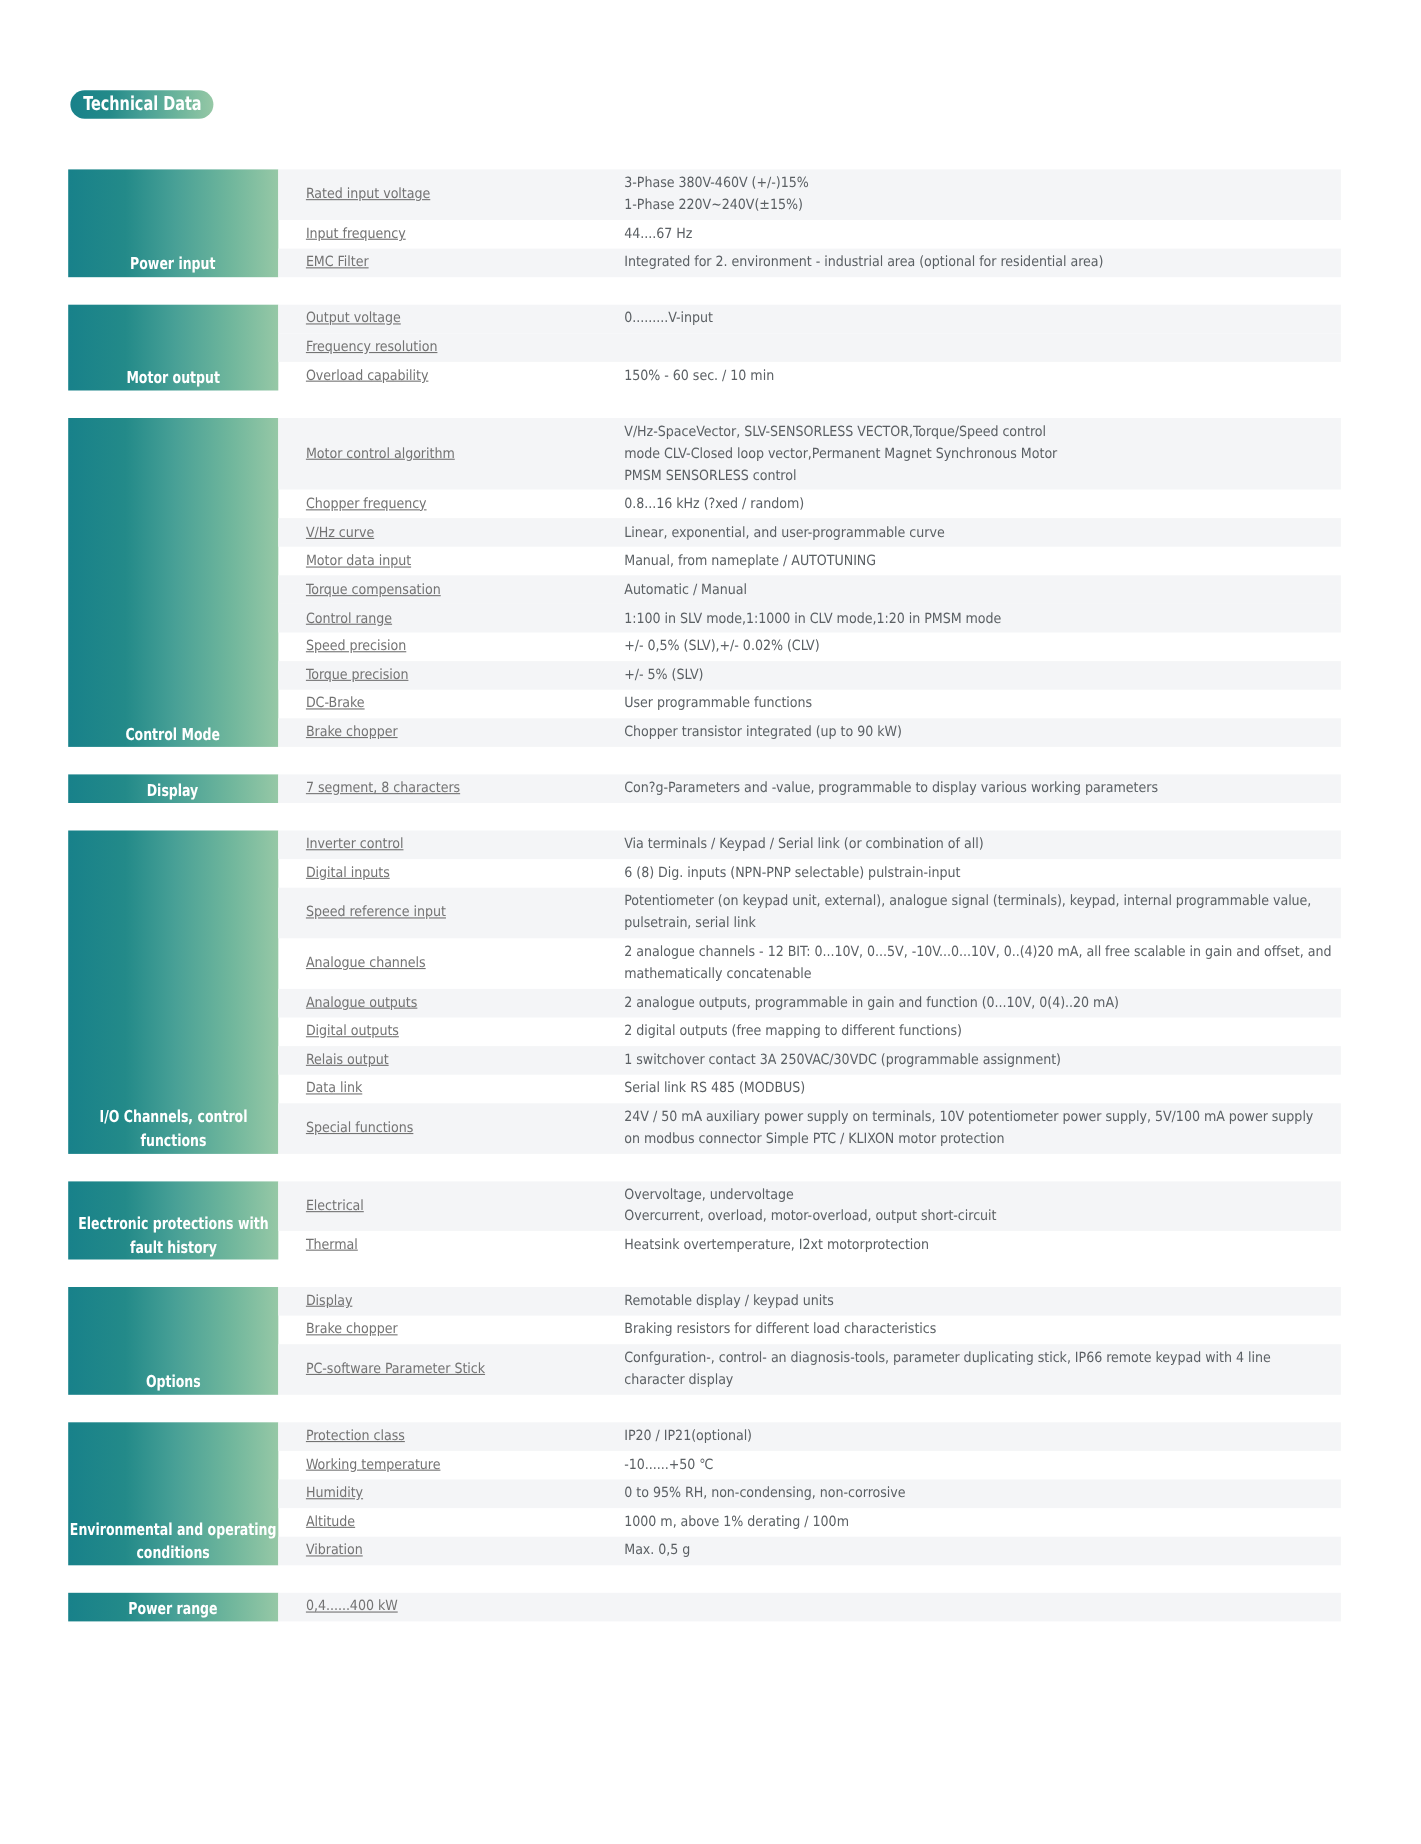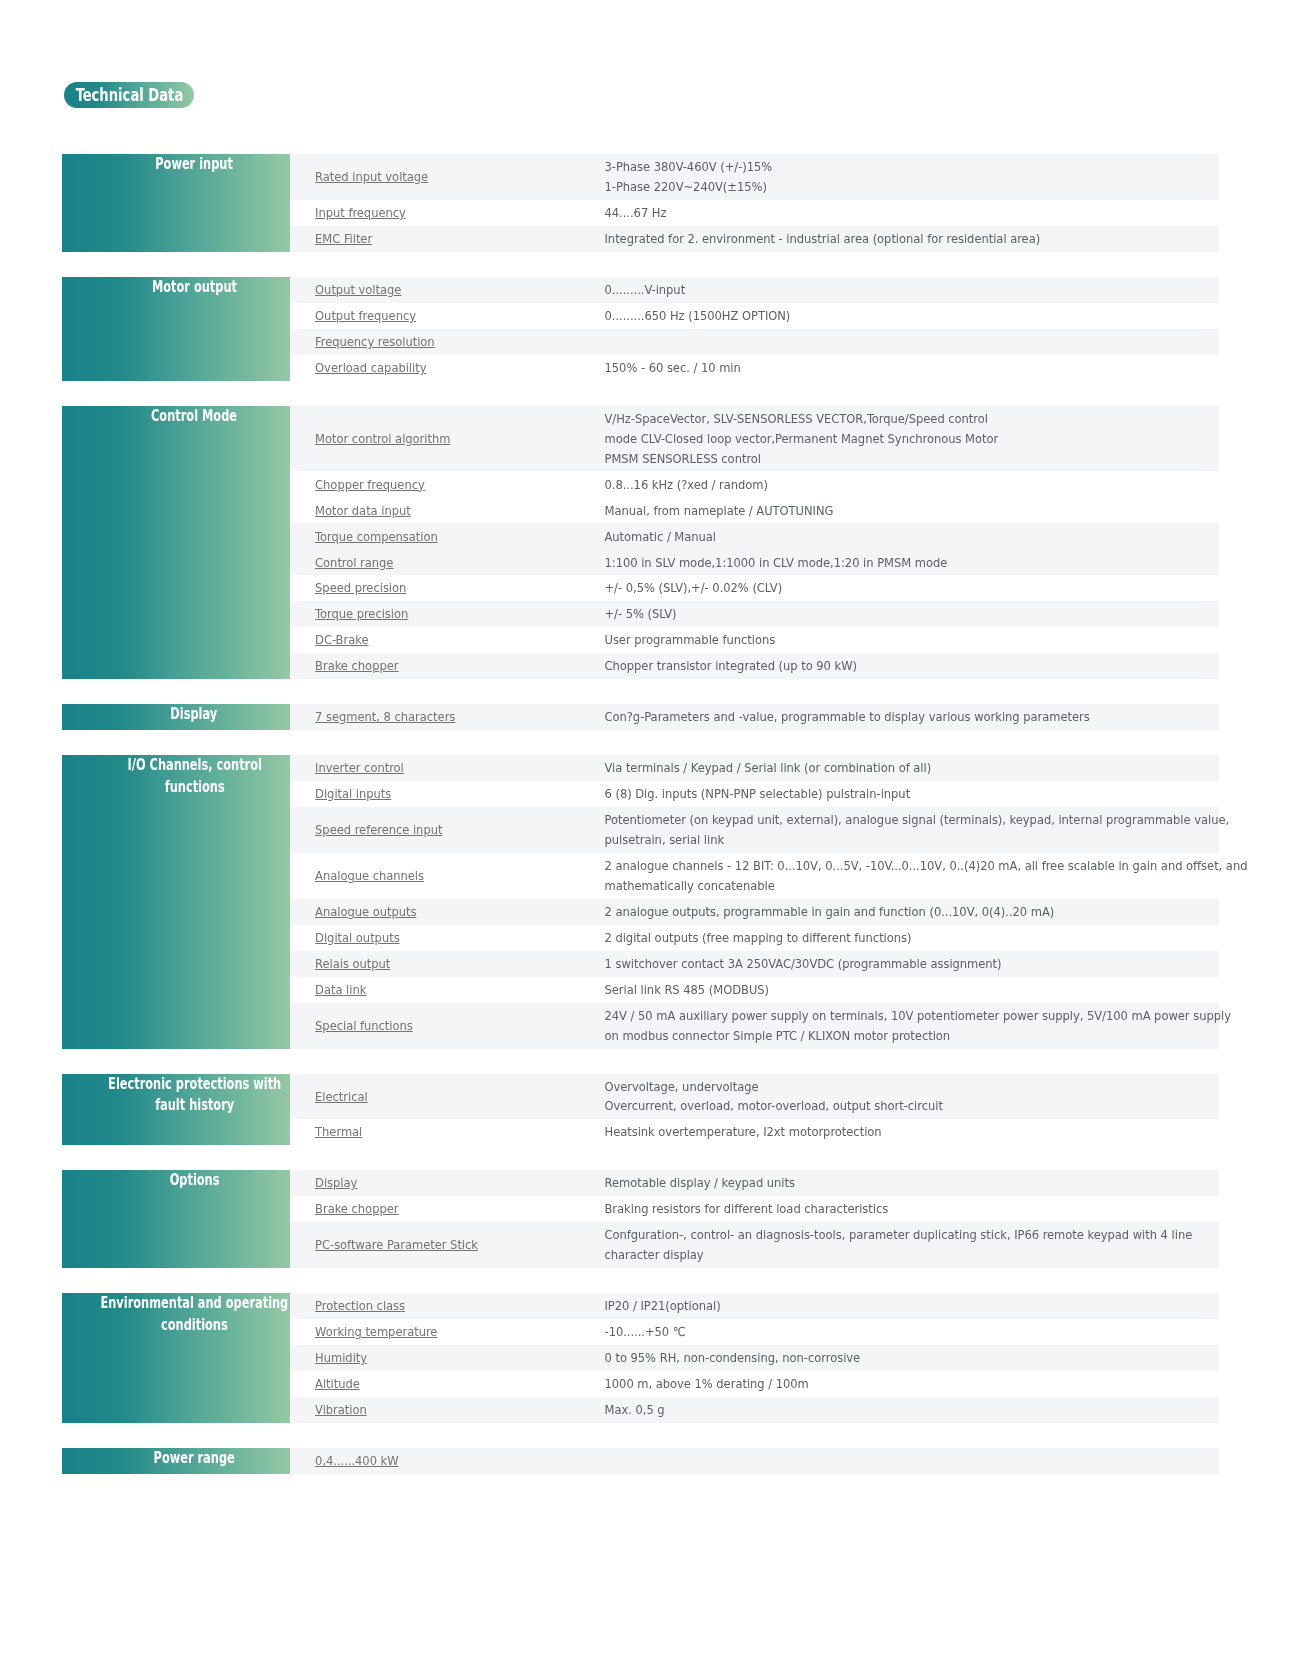--- a/index.html
+++ b/index.html
@@ -9,23 +9,23 @@
        -webkit-font-smoothing:antialiased;}
   .page{position:relative;width:1292px;height:1488px;overflow:hidden;background:#fff;}
   .badge{position:absolute;left:64px;top:81.5px;width:130px;height:26px;
          display:flex;align-items:center;justify-content:center;overflow:hidden;
          border-radius:13px;color:#ffffff;
          background:linear-gradient(90deg,#18818a 0%,#238a89 27.2%,#48a096 50.8%,#6fb69c 77%,#96c8a6 100%);}
   .badgetxt{font-weight:700;font-size:17.5px;white-space:nowrap;line-height:26px;
          transform:scaleX(0.835);}
   .tbl{position:absolute;left:62px;top:154.2px;width:1157px;}
   .sect{display:flex;margin-bottom:25px;}
-  .lab{width:190.5px;flex:0 0 190.5px;display:flex;align-items:flex-start;justify-content:center;
+  .lab{width:190.5px;flex:0 0 190.5px;display:flex;align-items:flex-end;justify-content:center;
        background:linear-gradient(90deg,#18818a 0%,#238a89 27.2%,#48a096 50.8%,#6fb69c 77%,#96c8a6 100%);
-       color:#fff;overflow:hidden;padding-left:37px;}
+       color:#fff;overflow:hidden;}
   .labtxt{font-weight:700;font-size:15px;text-align:center;line-height:21.6px;
        white-space:pre;transform:scaleX(0.843);}
   .rows{flex:1;min-width:0;}
   .row{display:flex;align-items:center;box-sizing:border-box;padding:3.1px 0;}
   .row.alt{background:#f4f5f7;}
   .k{flex:0 0 315px;padding-left:25.6px;box-sizing:border-box;color:#737373;
      font-size:12.8px;letter-spacing:-0.03px;white-space:pre;line-height:19.8px;text-decoration:underline;}
   .v{flex:1;color:#5b6064;font-size:12.8px;letter-spacing:-0.03px;white-space:pre;line-height:19.8px;
      align-self:stretch;}
 </style>
@@ -59,24 +59,20 @@
       </div>
       <div class="sect">
         <div class="lab">
           <div class="labtxt">Motor output</div>
         </div>
         <div class="rows">
           <div class="row alt">
             <div class="k">Output voltage</div>
             <div class="v">0.........V-input</div>
           </div>
-          <div class="row">
-            <div class="k">Output frequency</div>
-            <div class="v">0.........650 Hz (1500HZ OPTION)</div>
-          </div>
           <div class="row alt">
             <div class="k">Frequency resolution</div>
           </div>
           <div class="row">
             <div class="k">Overload capability</div>
             <div class="v">150% - 60 sec. / 10 min</div>
           </div>
         </div>
       </div>
       <div class="sect">
@@ -87,20 +83,24 @@
           <div class="row alt">
             <div class="k">Motor control algorithm</div>
             <div class="v">V/Hz-SpaceVector, SLV-SENSORLESS VECTOR,Torque/Speed control
 mode CLV-Closed loop vector,Permanent Magnet Synchronous Motor
 PMSM SENSORLESS control</div>
           </div>
           <div class="row">
             <div class="k">Chopper frequency</div>
             <div class="v">0.8...16 kHz (?xed / random)</div>
           </div>
+          <div class="row alt">
+            <div class="k">V/Hz curve</div>
+            <div class="v">Linear, exponential, and user-programmable curve</div>
+          </div>
           <div class="row">
             <div class="k">Motor data input</div>
             <div class="v">Manual, from nameplate / AUTOTUNING</div>
           </div>
           <div class="row alt">
             <div class="k">Torque compensation</div>
             <div class="v">Automatic / Manual</div>
           </div>
           <div class="row alt">
             <div class="k">Control range</div>

